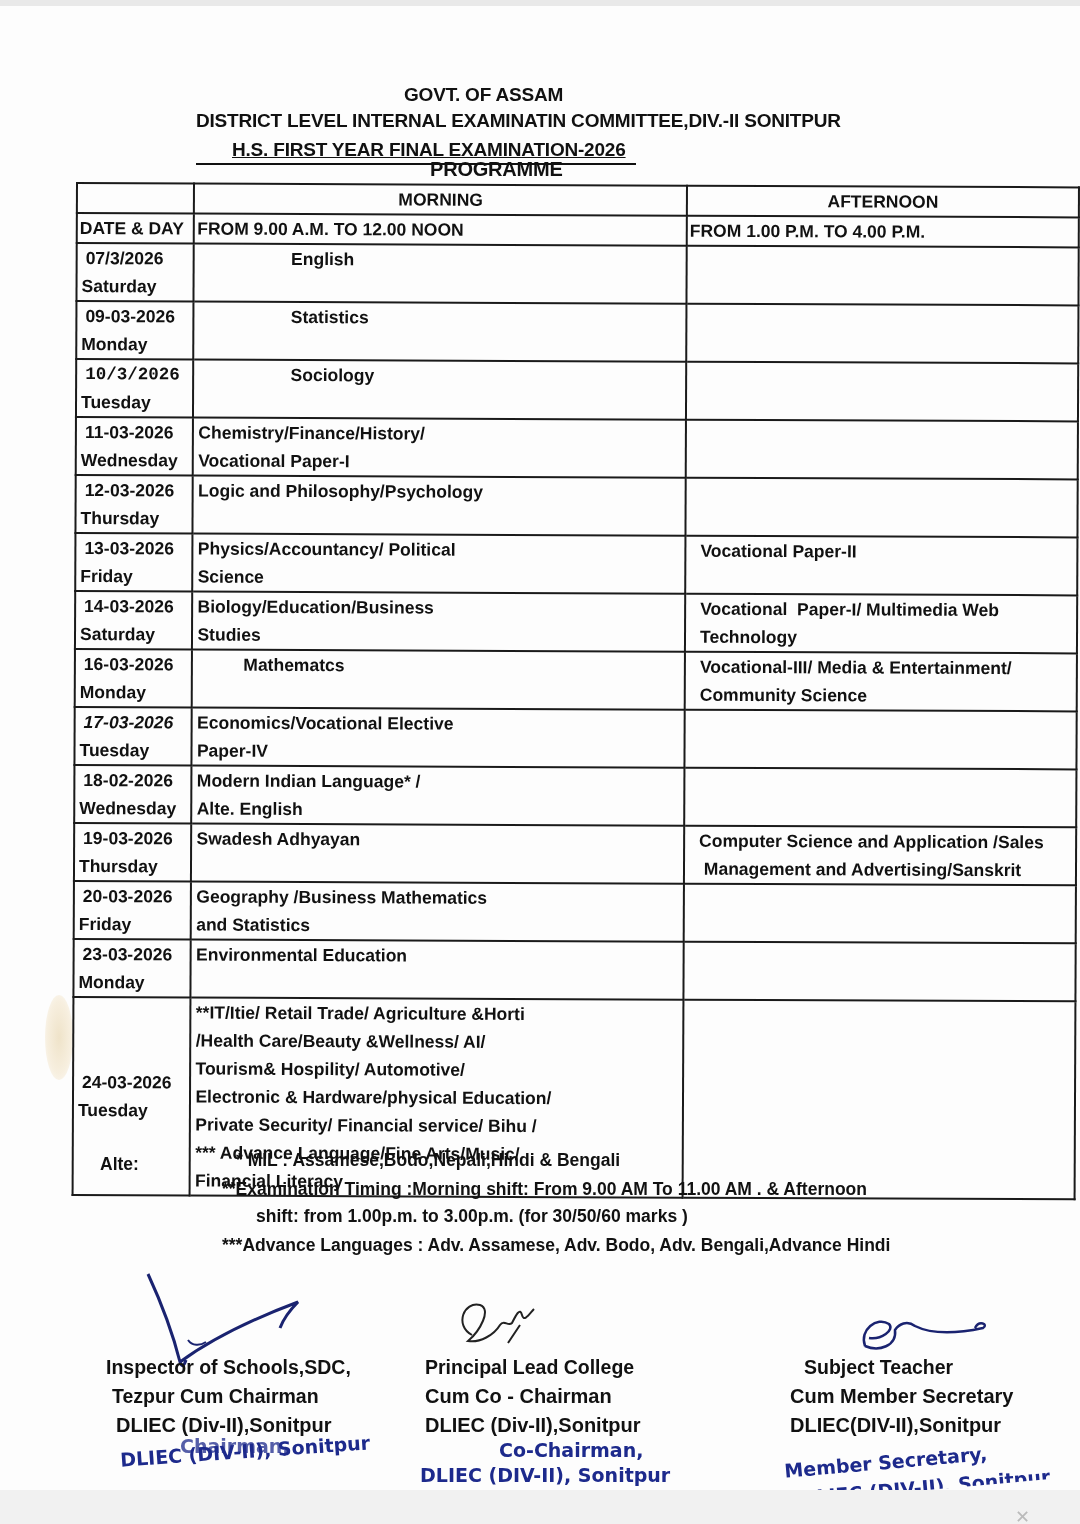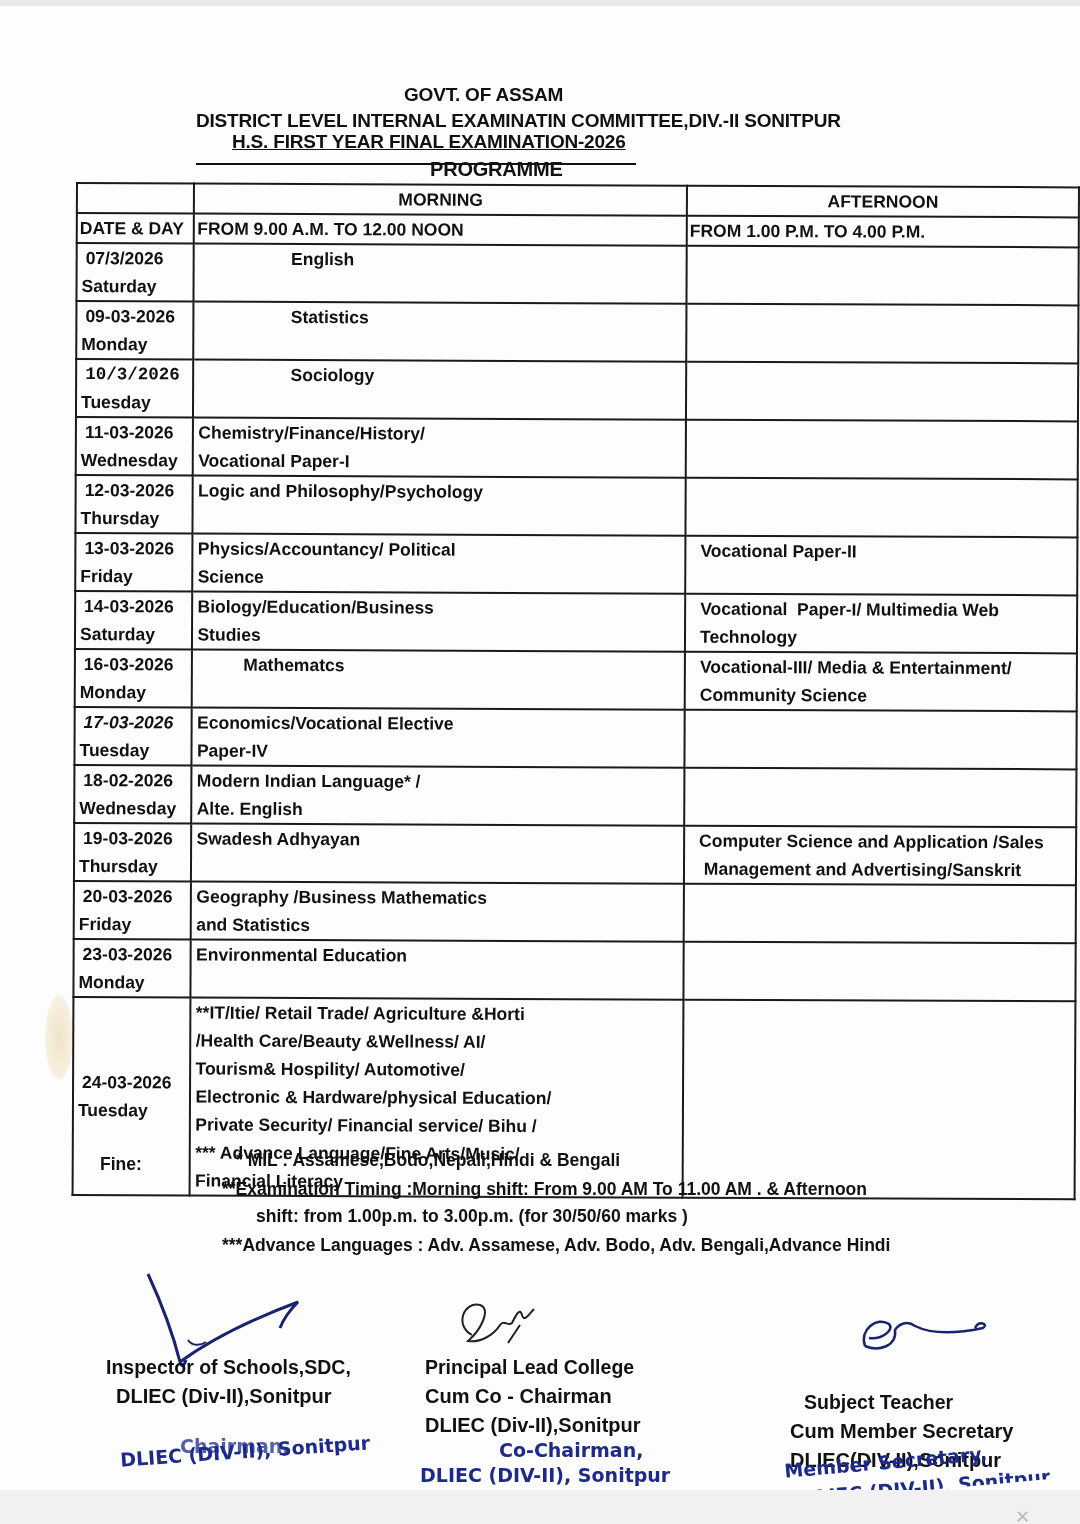--- a/index.html
+++ b/index.html
@@ -11,21 +11,21 @@
     position: relative;
   }
   .topbar { position:absolute; left:0; top:0; width:1080px; height:6px; background:#e9e9e9; }
   .bottombar { position:absolute; left:0; top:1490px; width:1080px; height:34px; background:#f1f1f1; }
   .close-mark { position:absolute; left:1015px; top:1510px; width:20px; height:14px; color:#bbb; font-size:18px; line-height:14px; }
 
   .header { position:absolute; left:0; top:84px; width:1080px; }
   .h-line { position:absolute; font-weight:bold; font-size:19px; white-space:nowrap; letter-spacing:-0.2px; }
   .h1 { left:404px; top:0; }
   .h2 { left:196px; top:26px; }
-  .h3 { left:232px; top:47px; text-decoration: underline; }
+  .h3 { left:232px; top:55px; text-decoration: underline; }
   .h3-rule { position:absolute; left:196px; top:79px; width:440px; height:2px; background:#111; }
   .h4 { left:430px; top:74px; font-size:20px; }
 
   table.prog {
     position:absolute; left:76px; top:182px;
     border-collapse: collapse;
     font-weight:bold; font-size:17.5px;
     transform: rotate(0.25deg); transform-origin: left top;
   }
   table.prog td {
@@ -241,53 +241,54 @@
           <span class="cell-line">Private Security/ Financial service/ Bihu /</span>
           <span class="cell-line">*** Advance Language/Fine Arts/Music/</span>
           <span class="cell-line">Financial Literacy</span>
         </td>
         <td class="c-aft" style="padding-left: 14px;"></td>
       </tr>
     </tbody>
 </table>
 
 <div class="notes">
-  <div class="note-label">Fine:</div>
+  <div class="note-label">Alte:</div>
   <div class="note-line" style="left:136px; top:2px;">* MIL  : Assamese,Bodo,Nepali,Hindi &amp; Bengali</div>
   <div class="note-line" style="left:122px; top:31px;">**Examination Timing :Morning shift: From 9.00 AM To 11.00 AM . &amp; Afternoon</div>
   <div class="note-line" style="left:156px; top:58px;">shift: from 1.00p.m. to 3.00p.m. (for 30/50/60 marks )</div>
   <div class="note-line" style="left:122px; top:87px;">***Advance Languages  : Adv. Assamese, Adv. Bodo, Adv. Bengali,Advance Hindi</div>
 </div>
 
 <svg class="signature" style="left:140px; top:1270px;" width="170" height="110">
   <path d="M8 4 C 20 30, 32 60, 40 92 C 42 98, 44 96, 46 90 M40 92 C 70 70, 110 50, 158 32 C 150 40, 143 50, 140 58" stroke="#1a2370" stroke-width="3" fill="none"></path>
   <path d="M48 70 C 52 76, 60 76, 66 72" stroke="#1a2370" stroke-width="2" fill="none"></path>
 </svg>
 <div class="sig" style="left:106px; top:1353px;">
   <span class="l1">Inspector of Schools,SDC,</span>
+  <span class="l1" style="padding-left:6px;">Tezpur Cum Chairman</span>
   <span class="l2" style="padding-left:10px;">DLIEC (Div-II),Sonitpur</span>
 </div>
 <div class="stamp" style="left:180px; top:1411px; opacity:0.75;margin-top:24px;">Chairman,</div>
 <div class="stamp" style="left:120px; top:1440px; transform:rotate(-4deg);">DLIEC (DIV-II), Sonitpur</div>
 
 <svg class="signature" style="left:450px; top:1295px;" width="100" height="60">
   <path d="M22 40 C 4 30, 14 6, 30 10 C 42 14, 30 36, 18 46 C 30 48, 44 40, 50 30 C 54 24, 58 32, 62 28 C 66 20, 70 12, 72 20 C 74 28, 80 18, 84 14 M70 30 L 58 48" stroke="#222" stroke-width="2" fill="none"></path>
 </svg>
 <div class="sig" style="left:425px; top:1353px;">
   <span class="l1">Principal Lead College</span>
   <span class="l2">Cum Co - Chairman</span>
   <span class="l2">DLIEC (Div-II),Sonitpur</span>
 </div>
 <div class="stamp" style="left:462px; top:1439px;margin-left:37px;">Co-Chairman,</div>
 <div class="stamp" style="left:420px; top:1464px;">DLIEC (DIV-II), Sonitpur</div>
 
 <svg class="signature" style="left:855px; top:1310px;" width="140" height="50">
   <path d="M10 36 C 4 20, 22 6, 34 14 C 40 20, 26 30, 14 28 M10 36 C 24 42, 42 36, 40 20 C 44 14, 52 10, 60 16 C 76 24, 100 24, 128 18 C 134 14, 124 10, 120 18" stroke="#1a2370" stroke-width="2.5" fill="none"></path>
 </svg>
-<div class="sig" style="left:790px; top:1388px;">
+<div class="sig" style="left:790px; top:1353px;">
   <span class="l1" style="padding-left:14px;">Subject Teacher</span>
   <span class="l2">Cum Member Secretary</span>
   <span class="l2">DLIEC(DIV-II),Sonitpur</span>
 </div>
 <div class="stamp" style="left:784px; top:1451px; transform:rotate(-5deg);">Member Secretary,</div>
 <div class="stamp" style="left:800px; top:1476px; transform:rotate(-5deg); height:14px; overflow:hidden;">DLIEC (DIV-II), Sonitpur</div>
 
 <div class="bottombar"></div>
 <div class="close-mark">✕</div>
 

